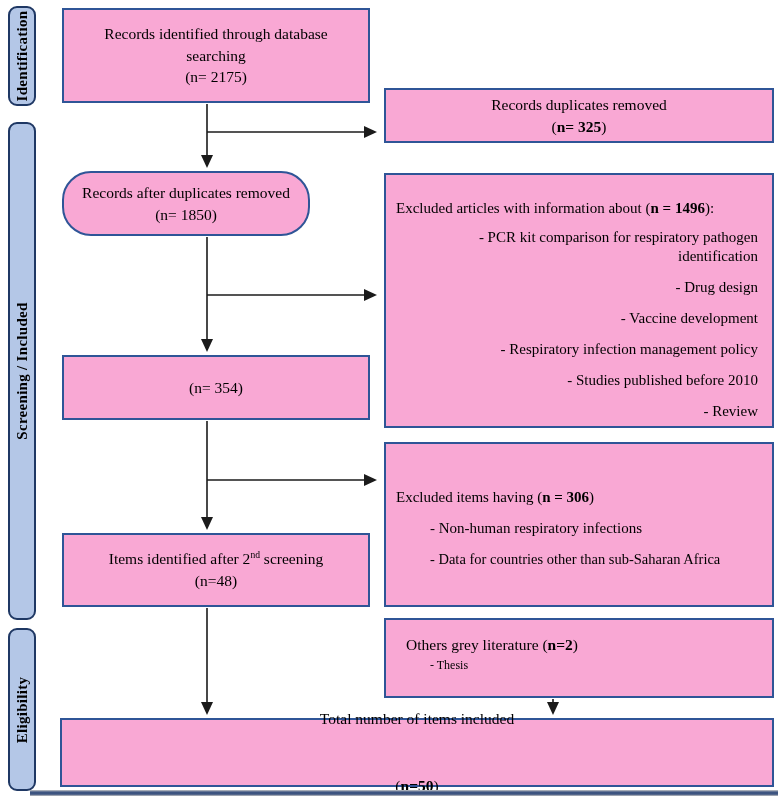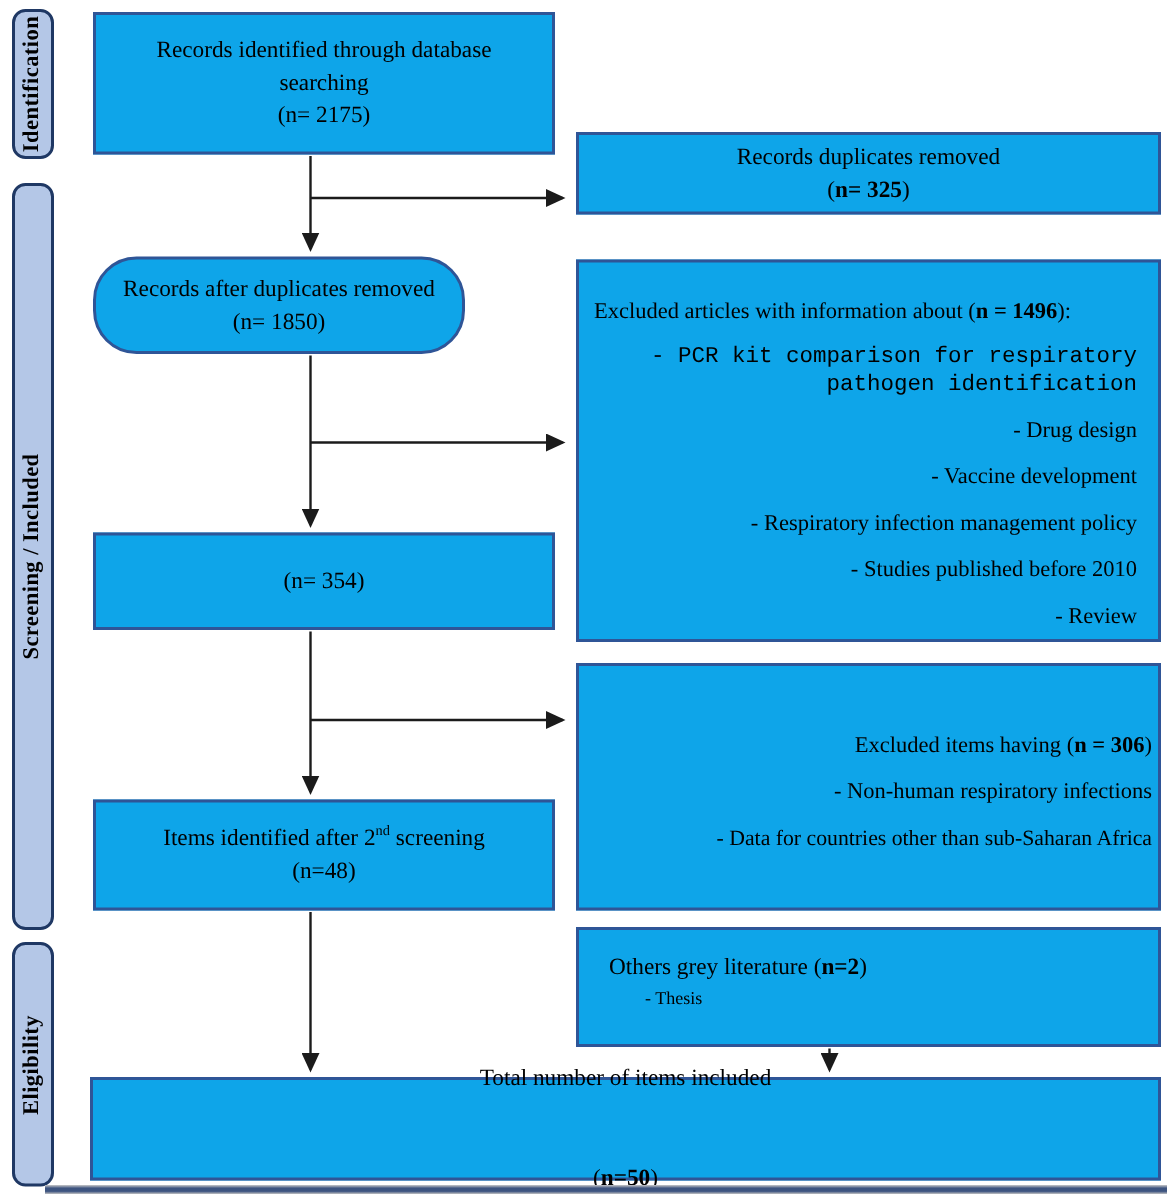--- a/index.html
+++ b/index.html
@@ -14,37 +14,37 @@
     background:#b4c7e7; border:2px solid #1f3864; border-radius:9px;
   }
   .stage .vlabel {
     position:absolute; top:50%; left:50%;
     transform:translate(-50%,-50%) rotate(-90deg);
     white-space:nowrap; font-weight:bold; font-size:15px; letter-spacing:.3px;
   }
   
   .fbox {
     position:absolute; box-sizing:border-box;
-    background:#0ea5e9; border:2px solid #2f5597;
+    background:#f9a8d4; border:2px solid #2f5597;
   }
   .centerbox {
     display:flex; flex-direction:column; align-items:center; justify-content:center;
     text-align:center; font-size:15.5px; line-height:1.4;
   }
   .leftbox { font-size:14.5px; line-height:1.3; }
   .leftbox .hdr { margin:0; }
   .leftbox p.item { margin:0; text-indent:32px; }
-  .justify { text-align:justify;font-family:Liberation Mono, monospace; }
+  .justify { text-align:justify; }
   .b { font-weight:bold; }
   sup { font-size:.62em; line-height:0; }
   
   .pad-articles { padding:24px 14px 0 10px; }
   .pad-articles .hdr { margin-bottom:9px; }
   .pad-articles p.item { margin-bottom:11.5px;text-align:right; }
-  .pad-items { padding:44px 4px 0 10px;text-align:right; }
+  .pad-items { padding:44px 4px 0 10px; }
   .pad-items .hdr { margin-bottom:11px; }
   .pad-items p.item { margin-bottom:12px; }
   .pad-grey { padding:15px 10px 0 20px; }
   .pad-grey .hdr { margin-bottom:3px; }
   .pad-grey p.item { margin:0; text-indent:24px; font-size:12px; }
   
   svg.arrows { position:absolute; left:0; top:0; pointer-events:none; }
   
   .bottom-rule {
     position:absolute; left:30px; top:790px; width:748px; height:6px;

